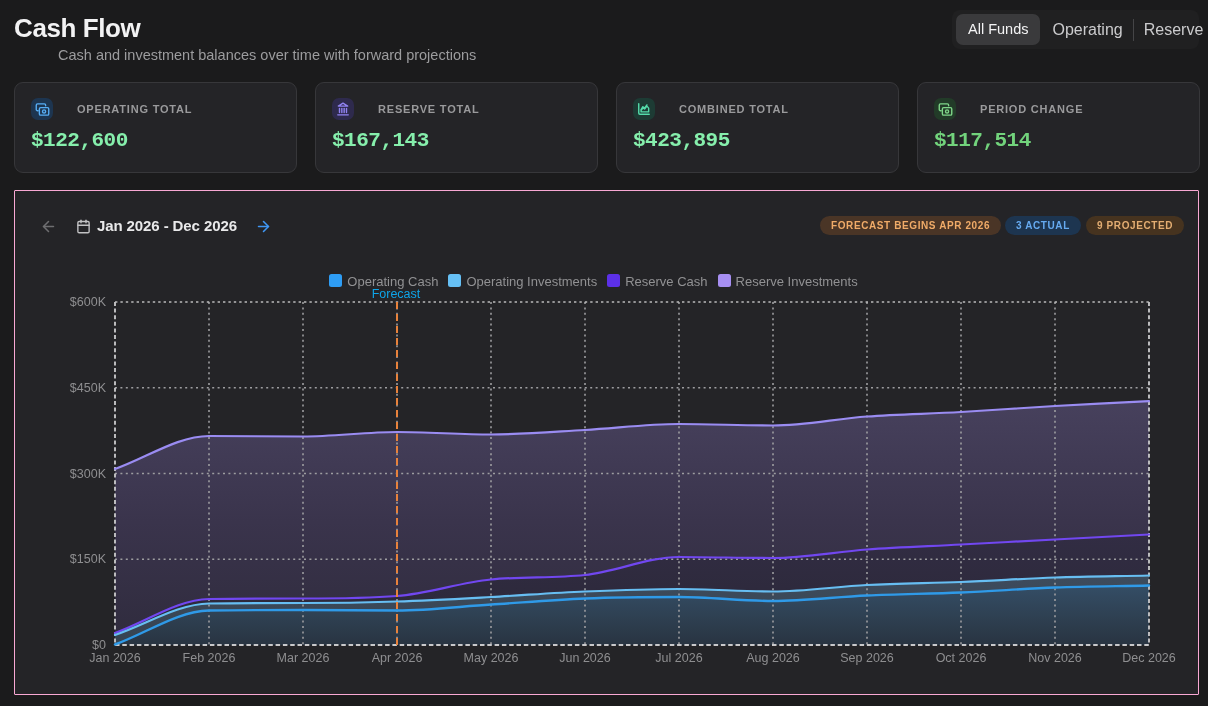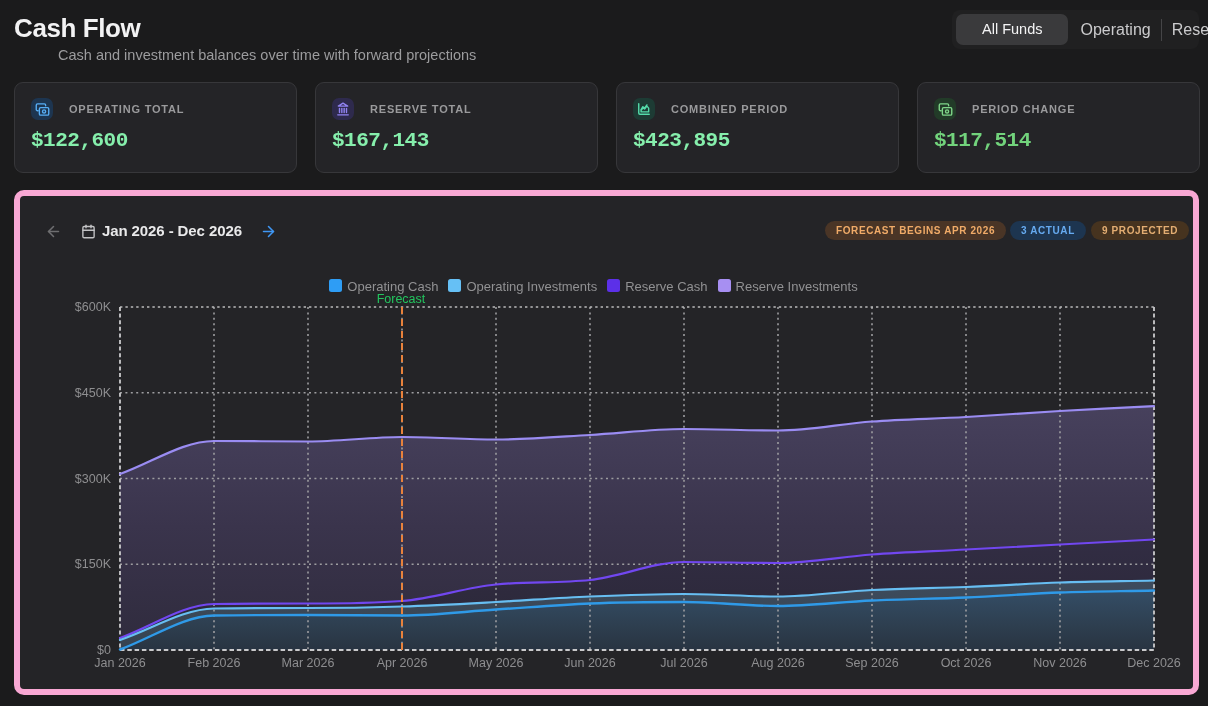--- a/index.html
+++ b/index.html
@@ -1,36 +1,36 @@
 <!DOCTYPE html>
 <html><head>
 <meta charset="utf-8">
 <style>
   * { margin:0; padding:0; box-sizing:border-box; }
   html,body { width:1208px; height:706px; background:#1b1b1c; font-family:"Liberation Sans", sans-serif; overflow:hidden; }
   .abs { position:absolute; }
   .title { left:14px; top:13px; font-size:26px; font-weight:bold; color:#f2f2f3; letter-spacing:-0.4px; }
   .subtitle { left:14px; top:47px; font-size:14.5px; color:#9c9c9e;margin-left:44px; }
   .seg { left:952px; top:10px; width:247px; height:39px; white-space:nowrap; background:#202021; border-radius:8px; display:flex; align-items:center; padding:4px; }
-  .seg .chip { flex:none; background:#3a3a3c; color:#f3f3f4; border-radius:7px; height:31px; line-height:31px; padding:0 26px; font-size:14.5px; }
+  .seg .chip { flex:none; background:#3a3a3c; color:#f3f3f4; border-radius:7px; height:31px; line-height:31px; padding:0 12px; font-size:14.5px; }
   .seg .opt { flex:none; color:#cbcbcd; font-size:16px; padding:0 10px; }
   .seg .div { flex:none; width:1px; height:22px; background:#454547; }
   .card { top:82px; height:91px; width:283px; background:#242427; border:1px solid #37373a; border-radius:9px; padding:15px 16px; }
-  .crow { display:flex; align-items:center; gap:16px; }
+  .crow { display:flex; align-items:center; gap:24px; }
   .cico { width:22px; height:22px; border-radius:7px; display:flex; align-items:center; justify-content:center; }
   .clab { font-size:11px; font-weight:bold; letter-spacing:0.8px; color:#9a9a9c; }
   .cval { margin-top:9px; font-family:"Liberation Mono", monospace; font-weight:bold; font-size:21px; color:#86efac; letter-spacing:-0.5px; }
-  .panel { left:14px; top:190px; width:1185px; height:505px; background:#242427; border:6px solid #f9a8d4; border-radius:10px; }
+  .panel { left:14px; top:190px; width:1185px; height:505px; background:#242427; border:1px solid #f9a8d4; border-radius:1px; }
   .phead-ico { top:27px; }
   .pdate { left:82px; top:26px; font-size:15px; font-weight:bold; color:#e9e9ea; letter-spacing:-0.1px; }
   .badge { top:25px; height:19px; line-height:19px; border-radius:10px; font-size:10px; font-weight:bold; letter-spacing:0.6px; padding:0 11px; }
   .legend { white-space:nowrap; transform:translateX(-13px); top:83px; width:100%; left:0; display:flex; justify-content:center; gap:10px; align-items:center; }
   .litem { display:flex; gap:5px; font-size:13px; color:#919193; }
   .lsq { width:13px; height:13px; border-radius:2.5px; display:inline-block; }
-  .fcast { top:96px; left:338px; width:86px; text-align:center; font-size:12.5px; color:#22c55e; }
+  .fcast { top:96px; left:338px; width:86px; text-align:center; font-size:12.5px; color:#0ea5e9; }
 </style>
 </head>
 <body>
   <div class="abs title">Cash Flow</div>
   <div class="abs subtitle">Cash and investment balances over time with forward projections</div>
   <div class="abs seg">
     <span class="chip">All Funds</span>
     <span class="opt" style="margin-left:2px">Operating</span>
     <span class="div"></span>
     <span class="opt">Reserve</span>
@@ -67,21 +67,21 @@
   </div>
   <div class="abs card" style="left:616px">
     <div class="crow">
       <span class="cico" style="background:#1d3b34">
         <svg width="14" height="14" viewBox="0 0 24 24" fill="none" stroke="#55dcab" stroke-width="2.4" stroke-linecap="round" stroke-linejoin="round">
           <path d="M3 3v16a2 2 0 0 0 2 2h16"></path>
           <path d="M7 17v-3l3.5-4 2.5 2 4-5 3 3.5V17Z"></path>
           <path d="M7 13l3-5 3 2.5 4-5.5"></path>
         </svg>
       </span>
-      <span class="clab">COMBINED PERIOD</span>
+      <span class="clab">COMBINED TOTAL</span>
     </div>
     <div class="cval">$423,895</div>
   </div>
   <div class="abs card" style="left:917px">
     <div class="crow">
       <span class="cico" style="background:#223b28">
         <svg width="15" height="15" viewBox="0 0 24 24" fill="none" stroke="#7fd789" stroke-width="2.2" stroke-linecap="round" stroke-linejoin="round">
           <path d="M5 14H4a2 2 0 0 1-2-2V5a2 2 0 0 1 2-2h11a2 2 0 0 1 2 2v1"></path>
           <rect x="7" y="9" width="15" height="12" rx="2"></rect>
           <circle cx="14.5" cy="15" r="2.5"></circle>

